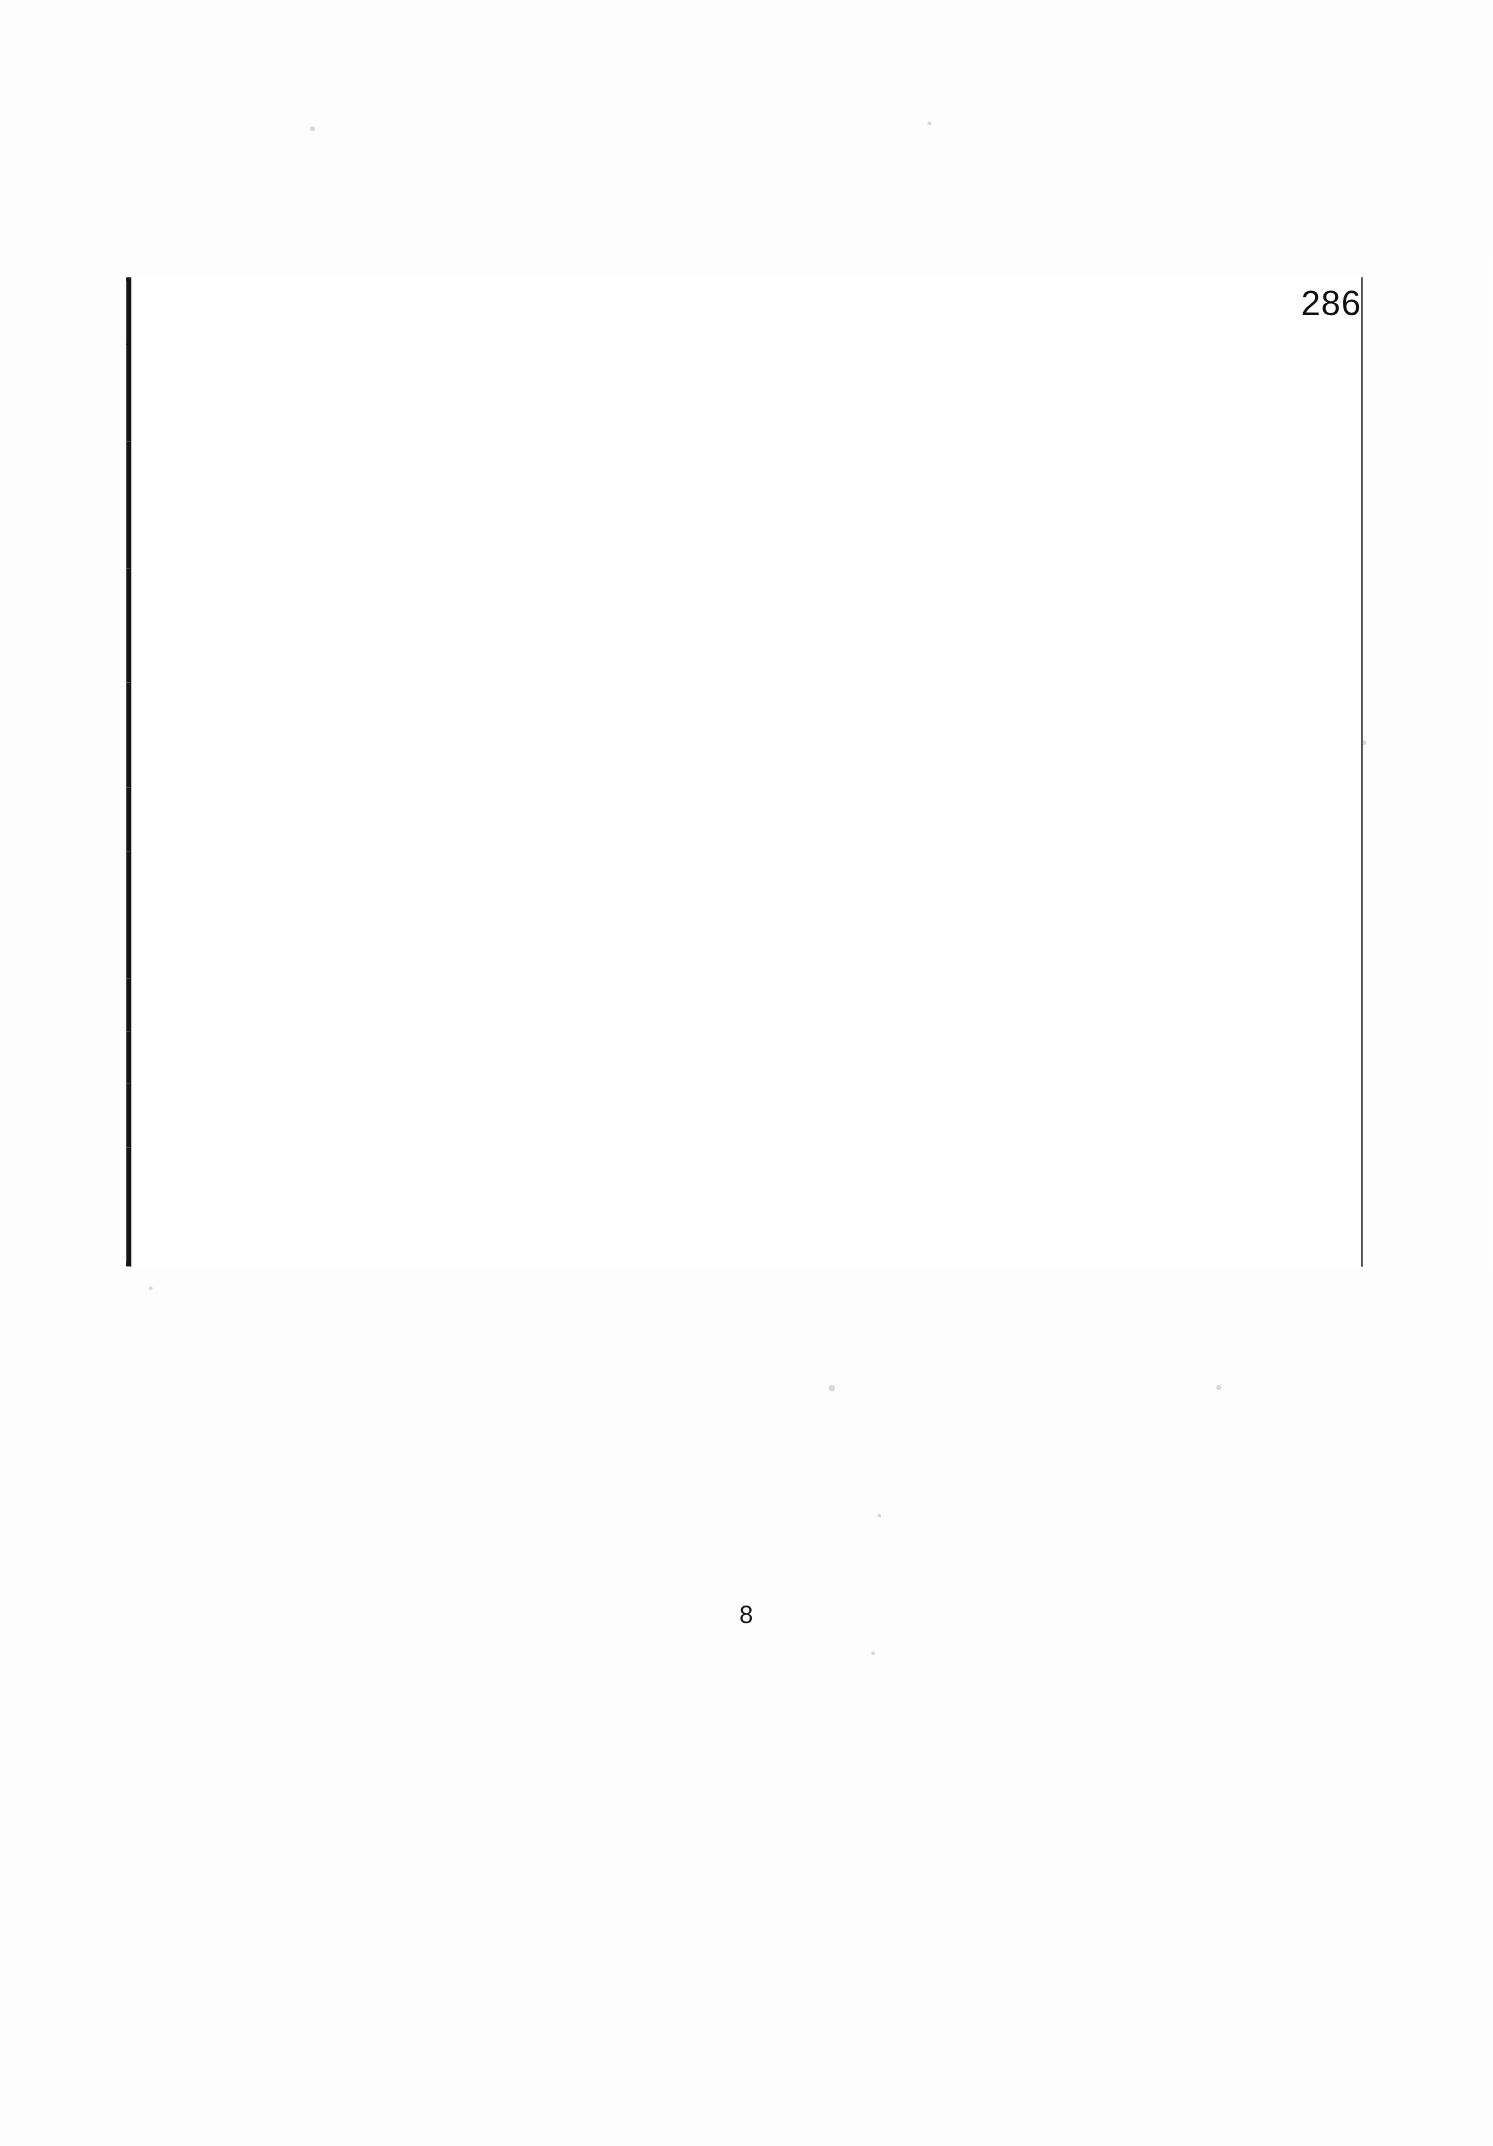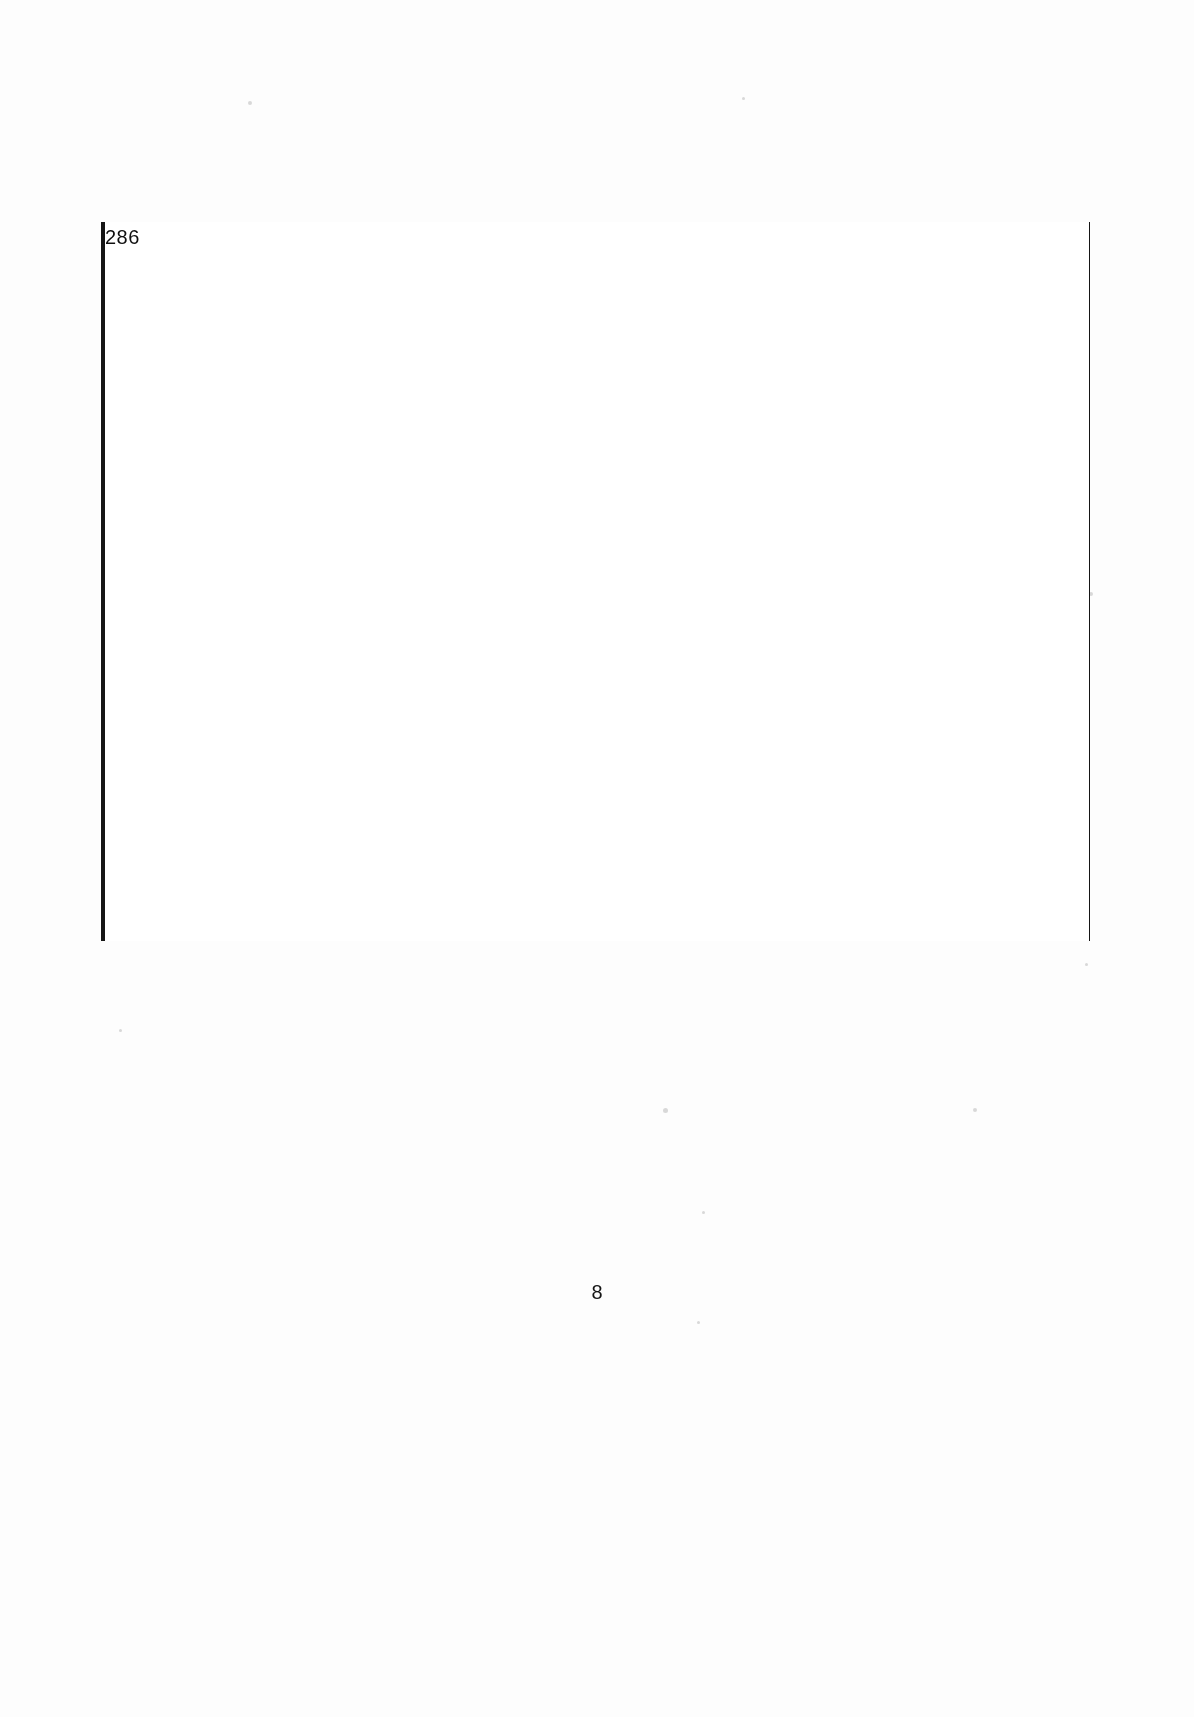--- a/index.html
+++ b/index.html
@@ -68,23 +68,23 @@
     letter-spacing: 2px;
   }
 
   tbody td {
     font-size: 17px;
     line-height: 1.5;
     color: #141414;
   }
 
   td.num, td.page {
-    text-align: left;
+    text-align: right;
     vertical-align: bottom;
-    font-size: 20px;
+    font-size: 28px;
     font-family: "Liberation Sans", sans-serif;
     letter-spacing: .5px;
     padding-bottom: 2px;
   }
   td.keys {
     text-align: right;
     padding: 2px 8px 2px 6px;
     direction: rtl;
   }
   td.subject {

